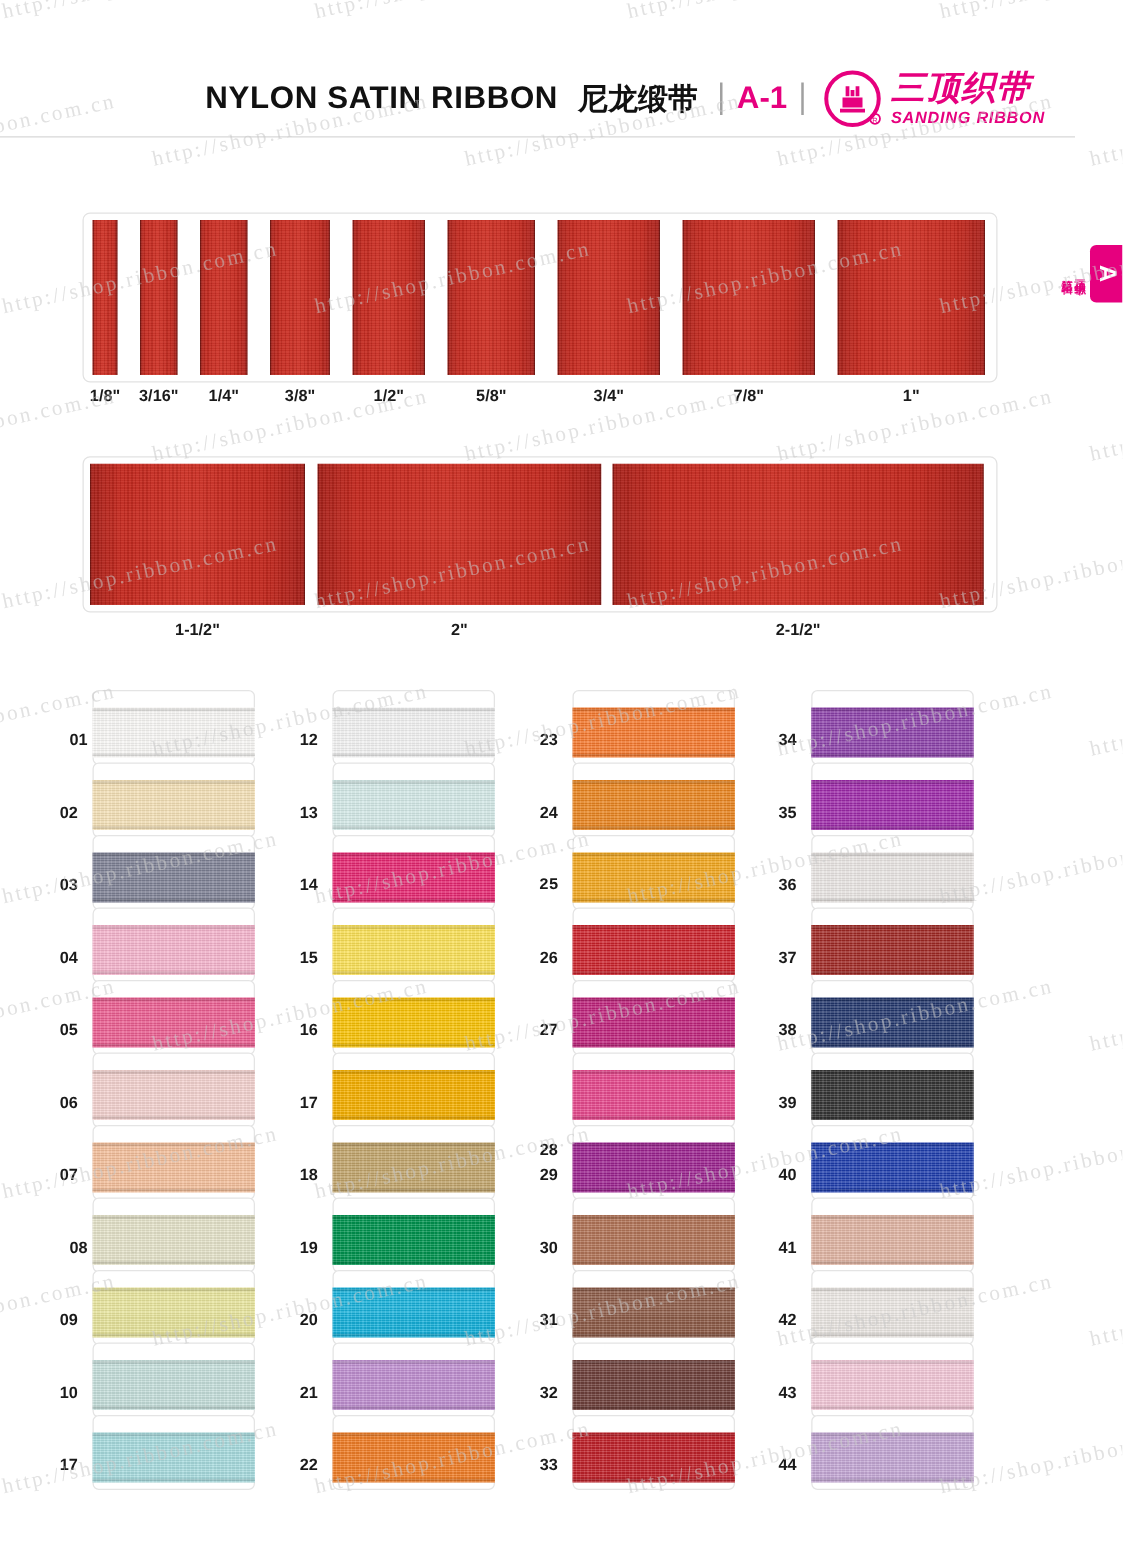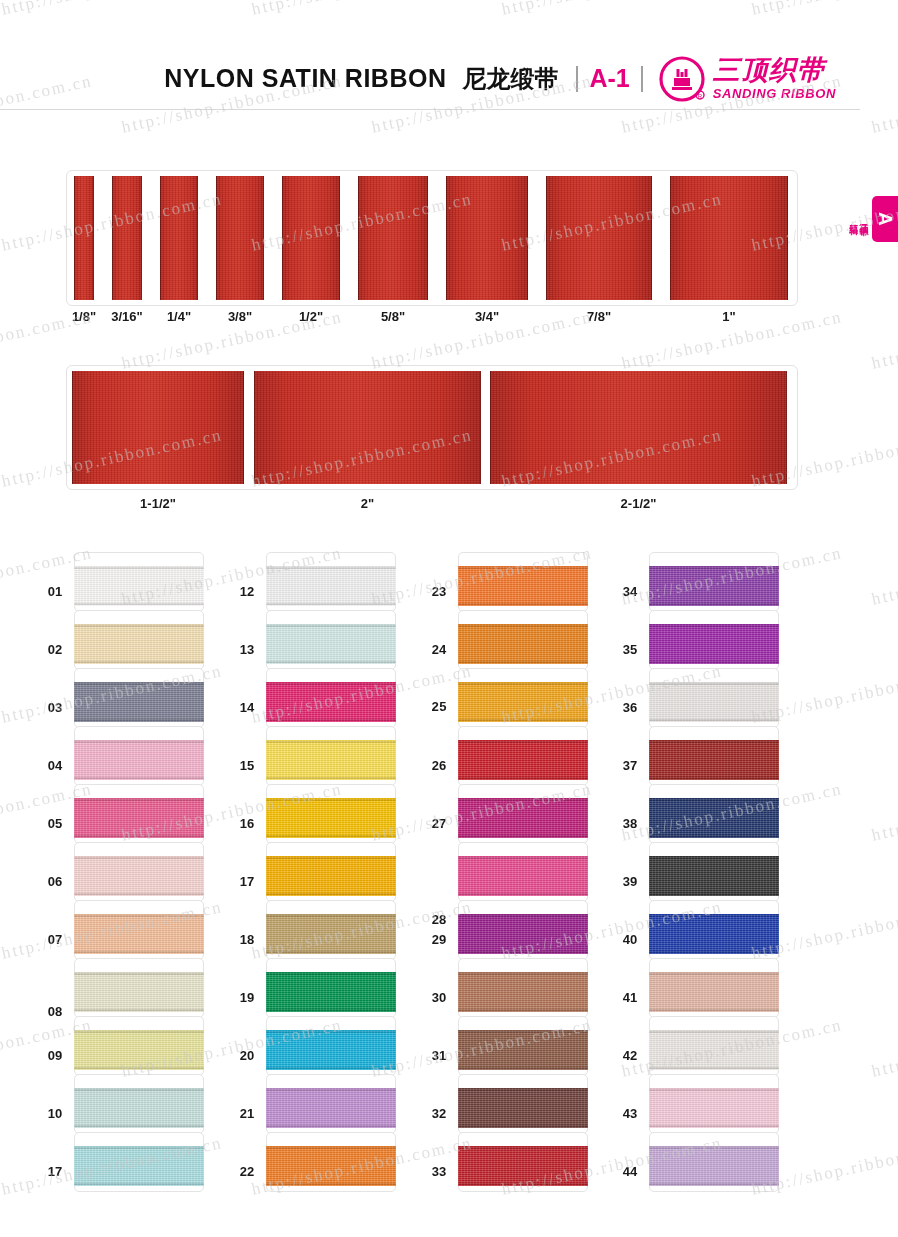--- a/index.html
+++ b/index.html
@@ -310,21 +310,21 @@
       <div class="ribbon" style="left: 72px; top: 371px; width: 172px; height: 113px; position: absolute;"></div>
       <div class="ribbon-label" style="left: 52px; top: 496px; width: 212px;">1-1/2"</div>
       <div class="ribbon" style="left: 254px; top: 371px; width: 227px; height: 113px; position: absolute;"></div>
       <div class="ribbon-label" style="left: 234px; top: 496px; width: 267px;">2"</div>
       <div class="ribbon" style="left: 490px; top: 371px; width: 297px; height: 113px; position: absolute;"></div>
       <div class="ribbon-label" style="left: 470px; top: 496px; width: 337px;">2-1/2"</div>
     </div>
 
   <div id="swatch-grid">
       <div class="swatch-col" style="left: 30px;">
-        <div class="swatch-num" style="top: 32px;">01</div>
+        <div class="swatch-num" style="top: 32px; text-align: right;">01</div>
         <div class="swatch-card" style="top: 0px;">
           <div class="swatch-chip" style="background-color: rgb(247, 246, 244);"></div>
         </div>
         <div class="swatch-num" style="top: 90px;">02</div>
         <div class="swatch-card" style="top: 58px;">
           <div class="swatch-chip" style="background-color: rgb(243, 223, 180);"></div>
         </div>
         <div class="swatch-num" style="top: 148px;">03</div>
         <div class="swatch-card" style="top: 116px;">
           <div class="swatch-chip" style="background-color: rgb(124, 127, 147);"></div>
@@ -338,21 +338,21 @@
           <div class="swatch-chip" style="background-color: rgb(234, 91, 143);"></div>
         </div>
         <div class="swatch-num" style="top: 322px;">06</div>
         <div class="swatch-card" style="top: 290px;">
           <div class="swatch-chip" style="background-color: rgb(245, 211, 208);"></div>
         </div>
         <div class="swatch-num" style="top: 380px;">07</div>
         <div class="swatch-card" style="top: 348px;">
           <div class="swatch-chip" style="background-color: rgb(243, 189, 152);"></div>
         </div>
-        <div class="swatch-num" style="top: 452px;">08</div>
+        <div class="swatch-num" style="top: 438px; text-align: right;">08</div>
         <div class="swatch-card" style="top: 406px;">
           <div class="swatch-chip" style="background-color: rgb(230, 228, 203);"></div>
         </div>
         <div class="swatch-num" style="top: 496px;">09</div>
         <div class="swatch-card" style="top: 464px;">
           <div class="swatch-chip" style="background-color: rgb(231, 228, 155);"></div>
         </div>
         <div class="swatch-num" style="top: 554px;">10</div>
         <div class="swatch-card" style="top: 522px;">
           <div class="swatch-chip" style="background-color: rgb(198, 224, 220);"></div>

